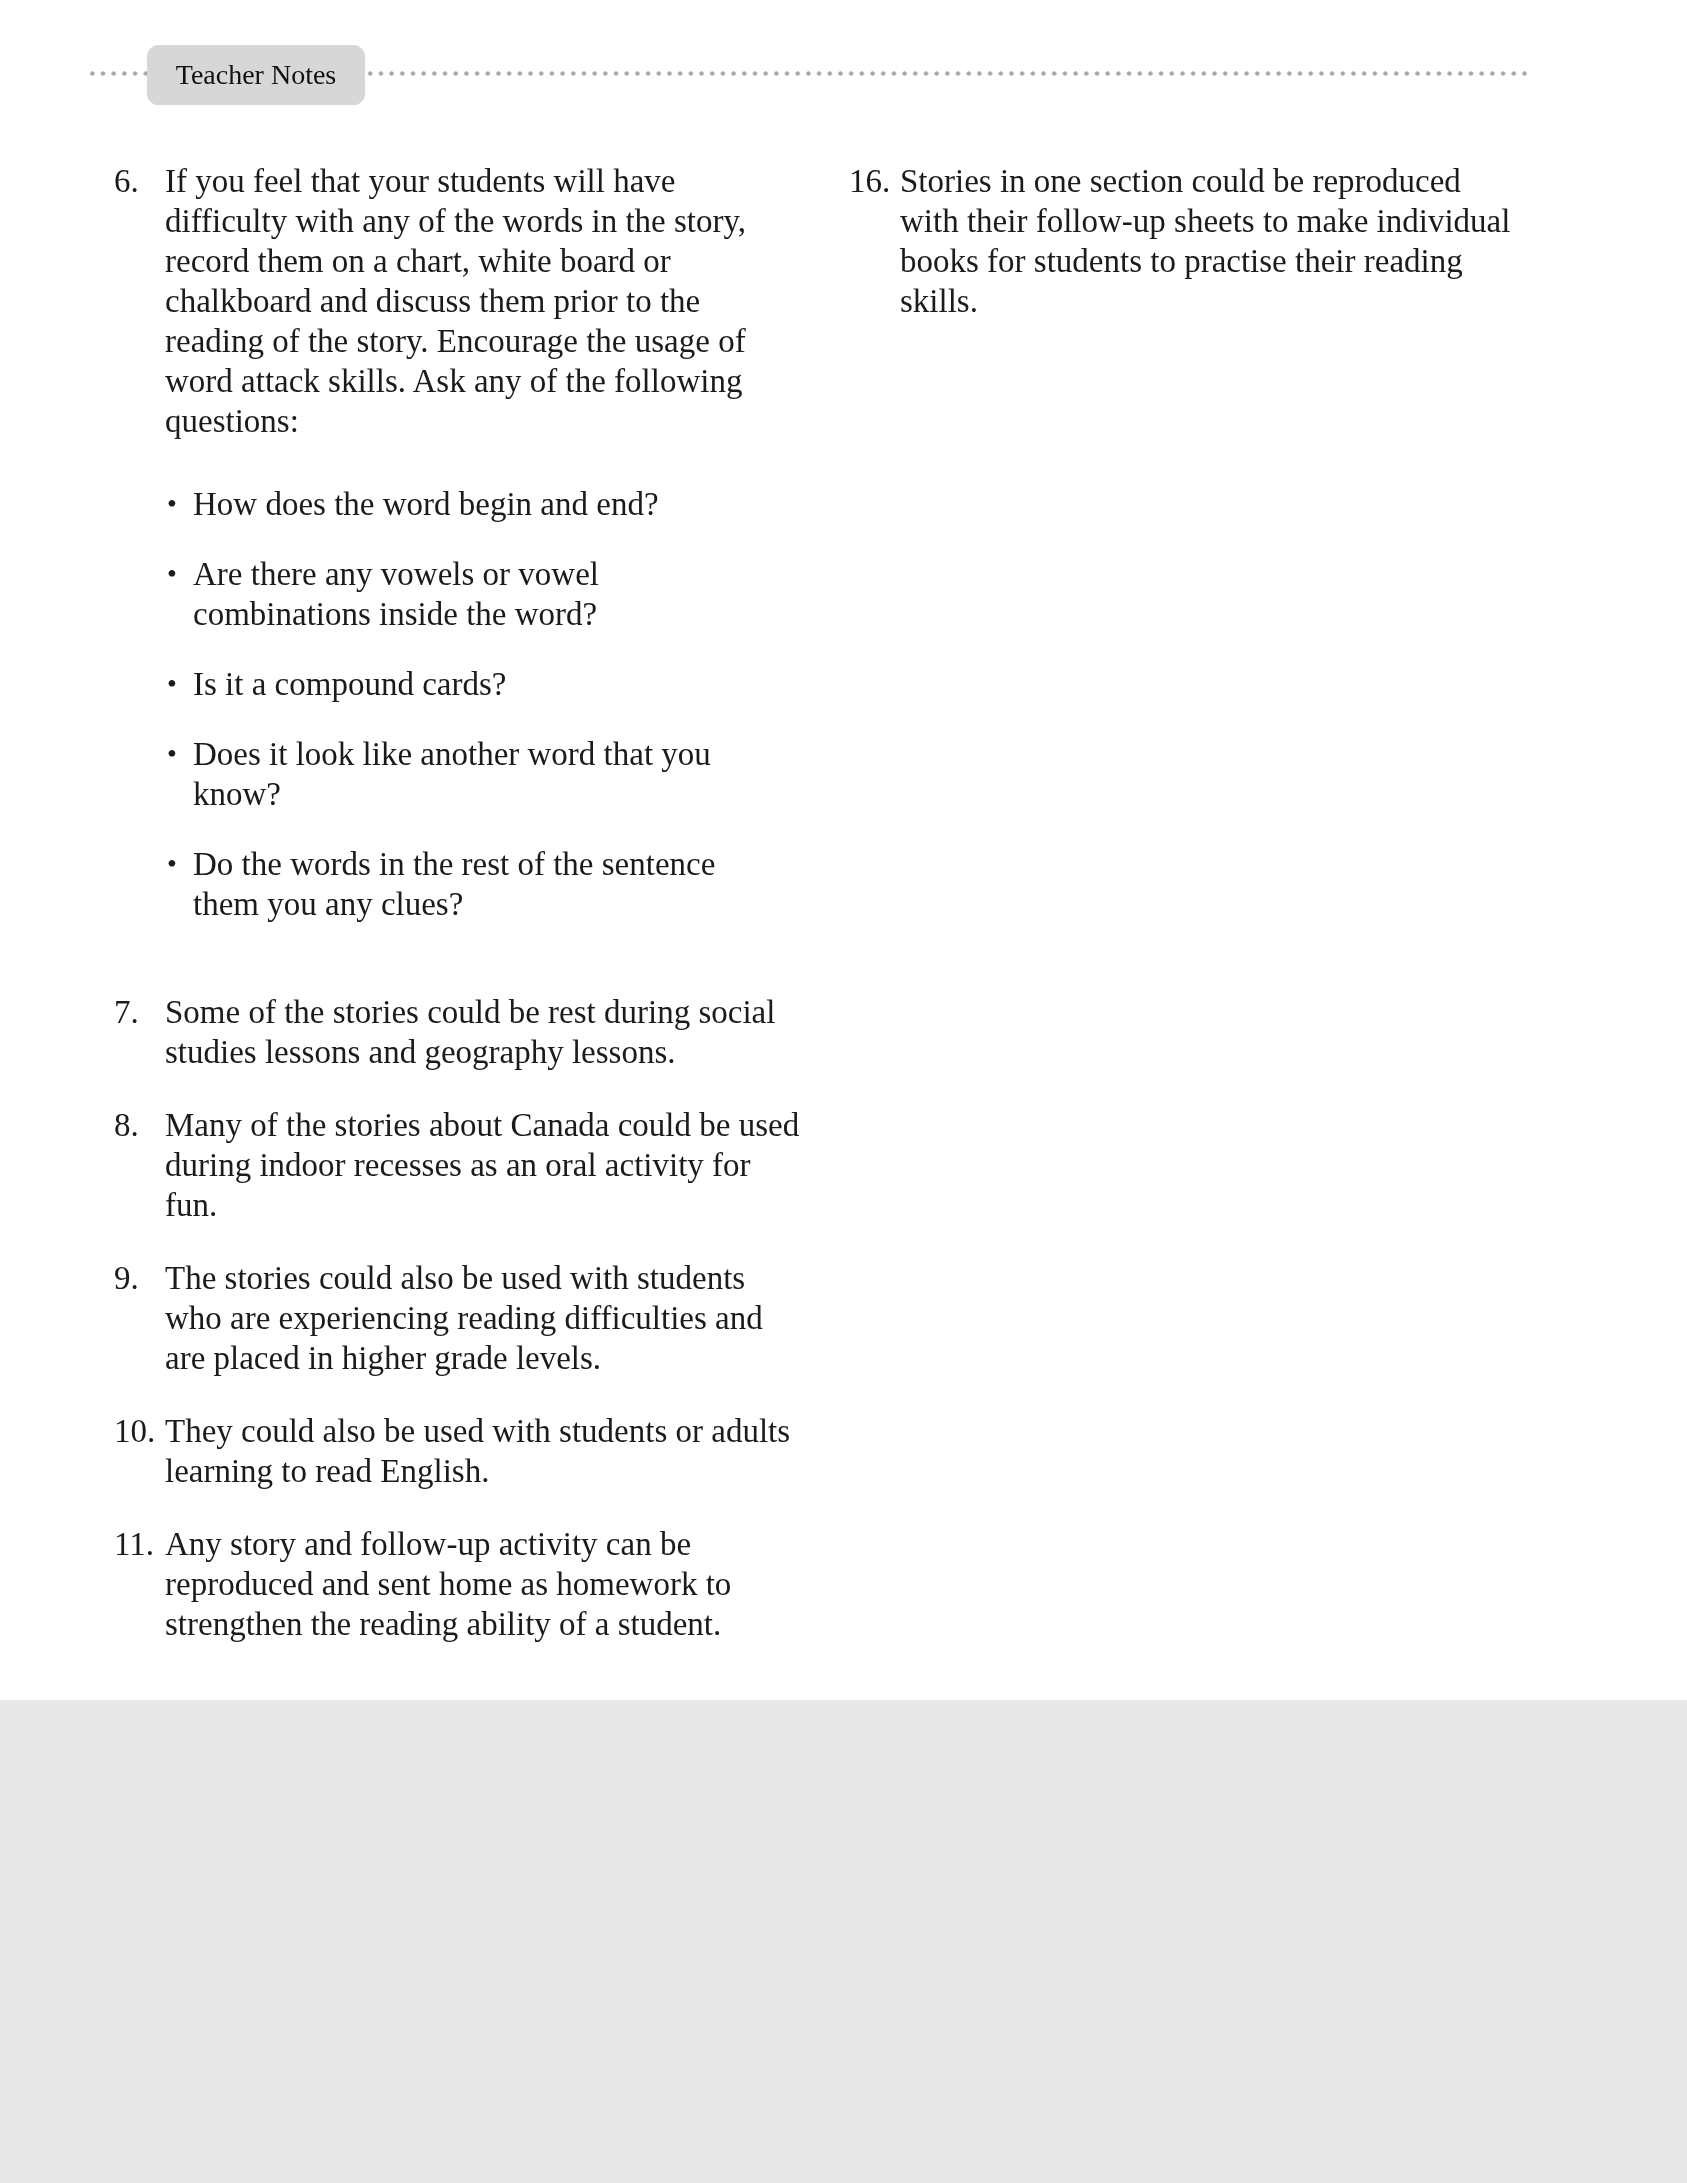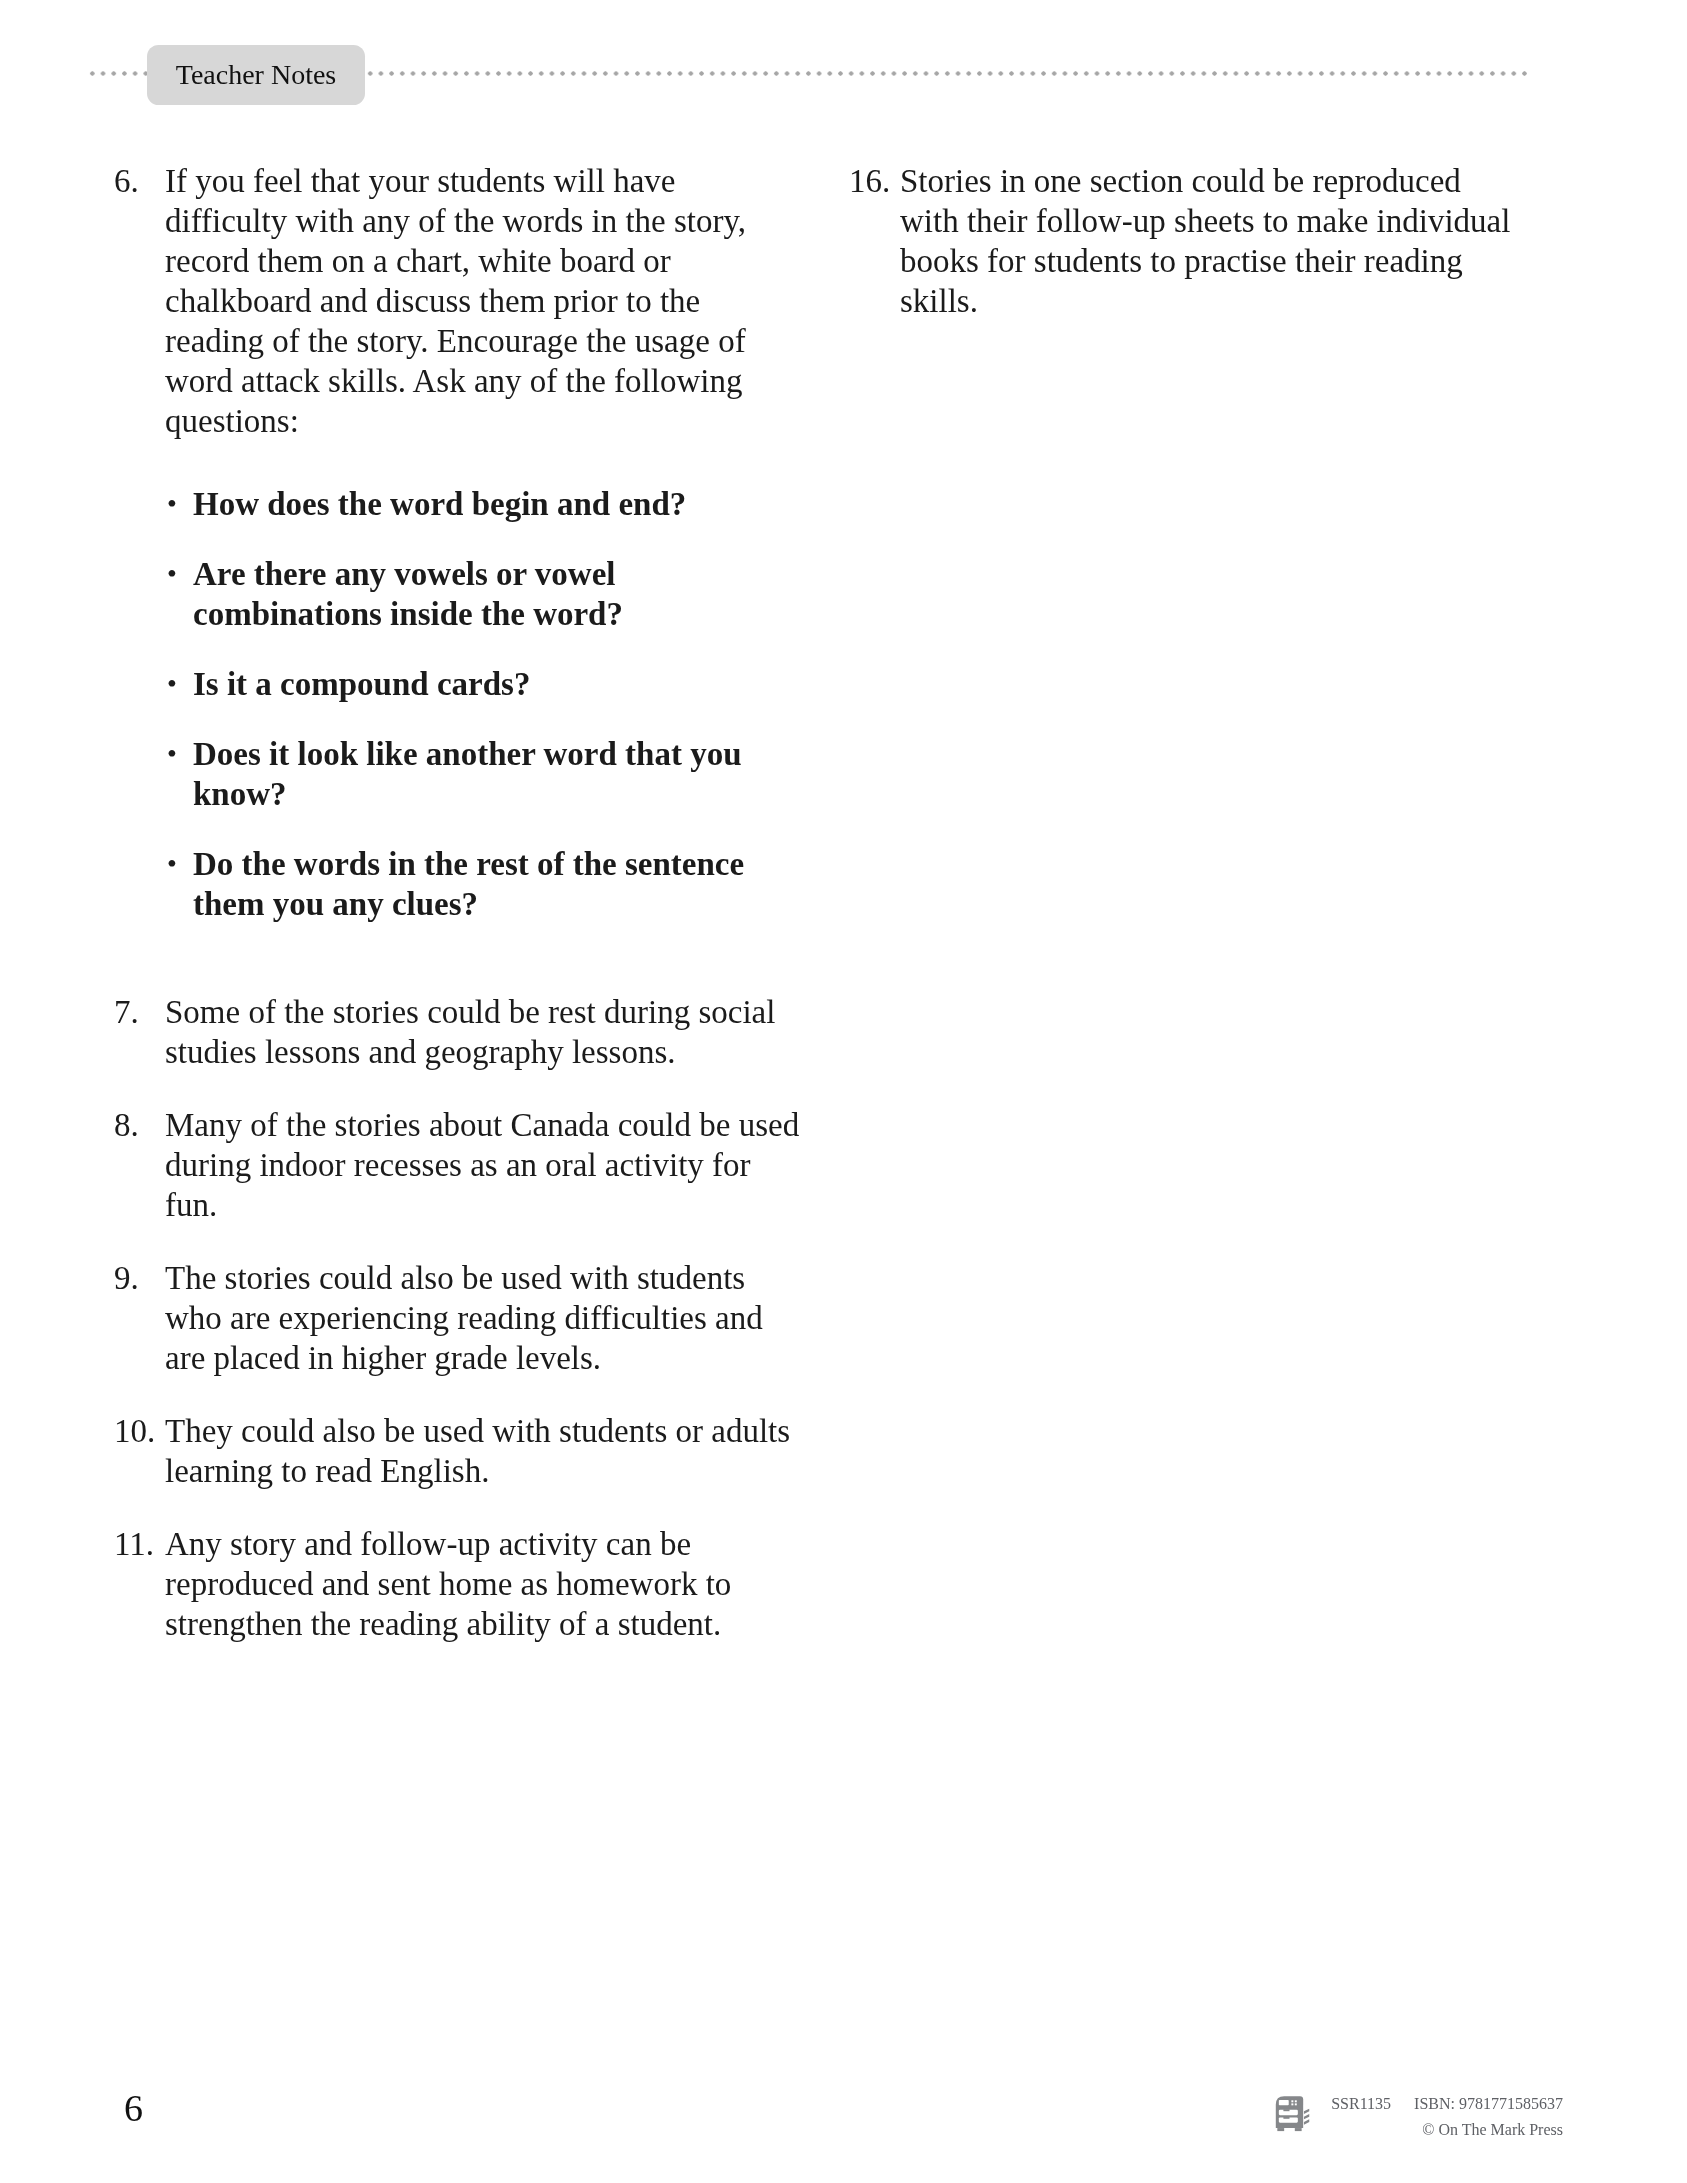--- a/index.html
+++ b/index.html
@@ -1,20 +1,20 @@
 <!DOCTYPE html>
 <html style="font-size:13px"><head>
 <meta charset="utf-8">
 <style>
   html, body { margin: 0; padding: 0; }
   body { background: #e8e8e8; }
   .page {
     position: relative;
     width: 1687px;
-    height: 2183px;
+    height: 1700px;
     background: #ffffff;
     font-family: "Liberation Serif", "DejaVu Serif", serif;
     color: #1b1b1b;
     overflow: hidden;
   }
 
   
   .dotted-line {
     position: absolute;
     left: 87px;
@@ -65,21 +65,21 @@
   .bullet-item {
     display: grid;
     grid-template-columns: 26px 1fr;
     padding-left: 53px;
     margin-bottom: 30px;
     font-size: 33px;
     line-height: 40px;
   }
   .bullet-item.first-bullet { margin-top: 10px; }
   .bullet-item .marker { font-size: 28px; }
-  .bullet-item .item-text { max-width: 560px; font-weight: bold; }
+  .bullet-item .item-text { max-width: 560px; }
 
   .marker { display: block; }
   .item-text { display: block; }
 
   
   .page-number {
     position: absolute;
     left: 124px;
     top: 2086px;
     font-size: 38px;

